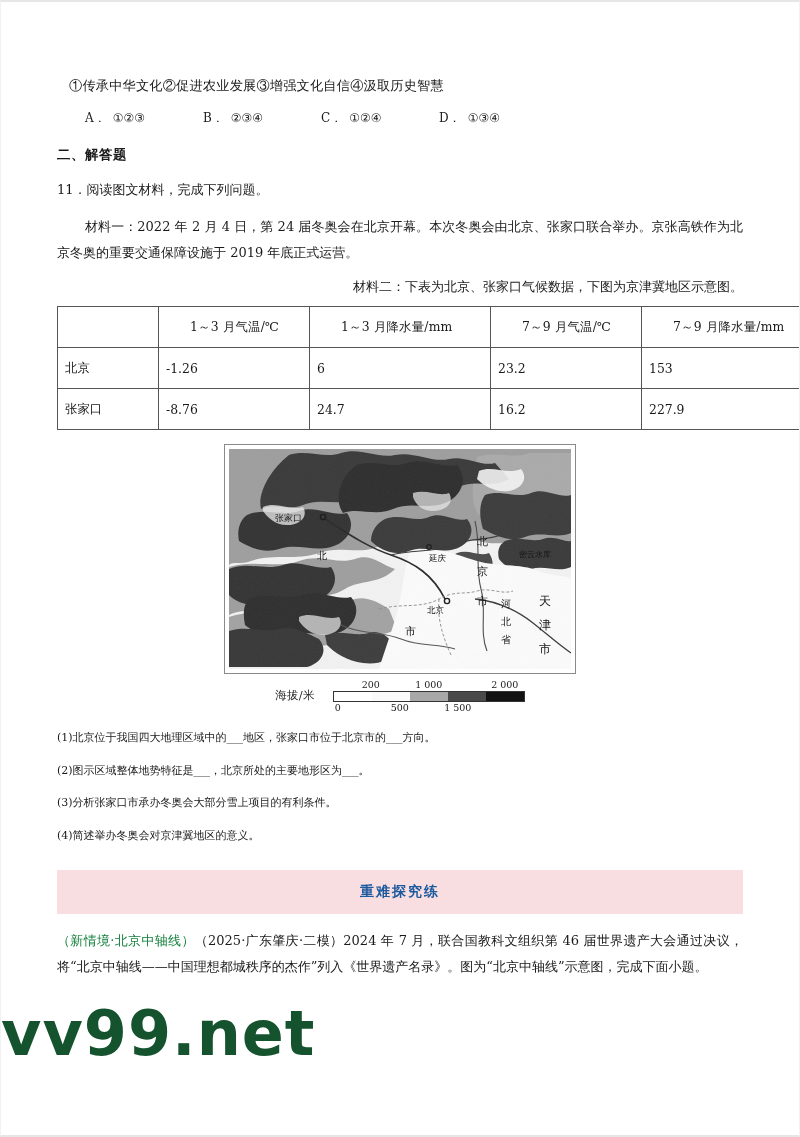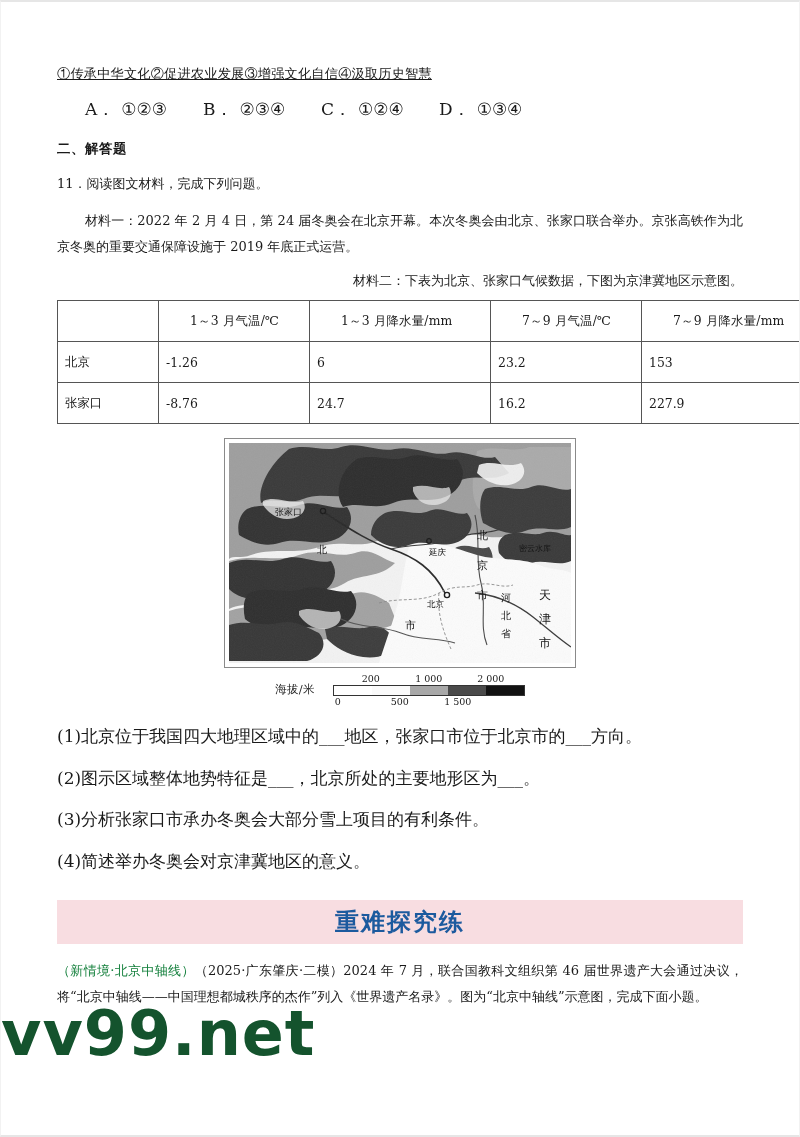--- a/index.html
+++ b/index.html
@@ -43,26 +43,25 @@
     z-index: 1;
     user-select: none;
     pointer-events: none;
   }
 
   
   .line {
     font-size: 13.2px;
     line-height: 1.55;
     letter-spacing: 0.2px;
-    margin: 0;
-    text-decoration: underline;
+    margin: 12px;
   }
   .opts-line {
     margin-top: 14px;
-    font-size: 17px;
+    font-size: 12px;
     display: flex;
     padding-left: 28px;
   }
   .opt {
     display: inline-block;
     width: 118px;
     white-space: nowrap;
   }
   .opt .lab { margin-right: 7px; }
 
@@ -171,37 +170,37 @@
   }
   .legend-top span, .legend-bot span {
     position: absolute;
     transform: translateX(-50%);
     white-space: nowrap;
   }
 
   
   .sub-q {
     margin-top: 16px;
-    font-size: 17px;
+    font-size: 11px;
     line-height: 1.5;
   }
 
   
   .banner {
     margin-top: 26px;
     background: #f8dde1;
     height: 44px;
     display: flex;
     align-items: center;
     justify-content: center;
   }
   .banner-title {
     font-family: "DejaVu Sans", "Liberation Sans", sans-serif;
     font-weight: bold;
-    font-size: 24px;
+    font-size: 14px;
     color: #1c5a9e;
     letter-spacing: 2px;
   }
 
   .blue-tag { color: #15803d; }
 
   .para {
     margin-top: 14px;
     font-size: 13px;
     line-height: 2.0;
@@ -384,21 +383,21 @@
           </svg>
         </div>
       </div>
 
       <div class="map-legend">
         <div class="legend-label">海拔/米</div>
         <div class="legend-scale">
           <div class="legend-top">
             <span style="left:38px">200</span>
             <span style="left:96px">1 000</span>
-            <span style="left:158px">2 000</span>
+            <span style="left:172px">2 000</span>
           </div>
           <div class="legend-bar">
             <div style="width:20%;background:#ffffff"></div>
             <div style="width:20%;background:#fafafa"></div>
             <div style="width:20%;background:#a8a8a8"></div>
             <div style="width:20%;background:#4a4a4a"></div>
             <div style="width:20%;background:#121212"></div>
           </div>
           <div class="legend-bot">
             <span style="left:2px;transform:none">0</span>

